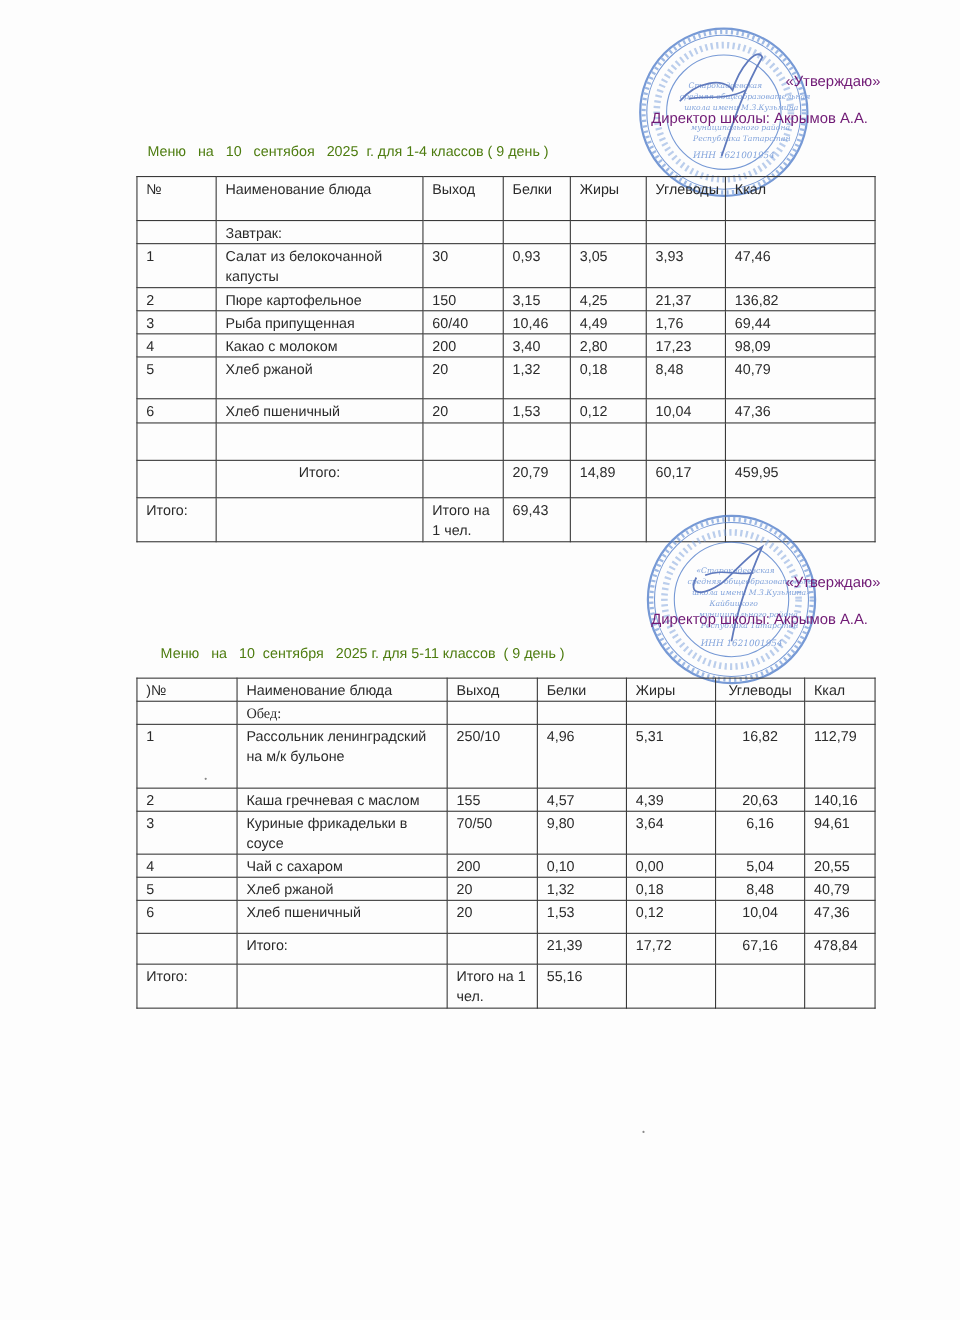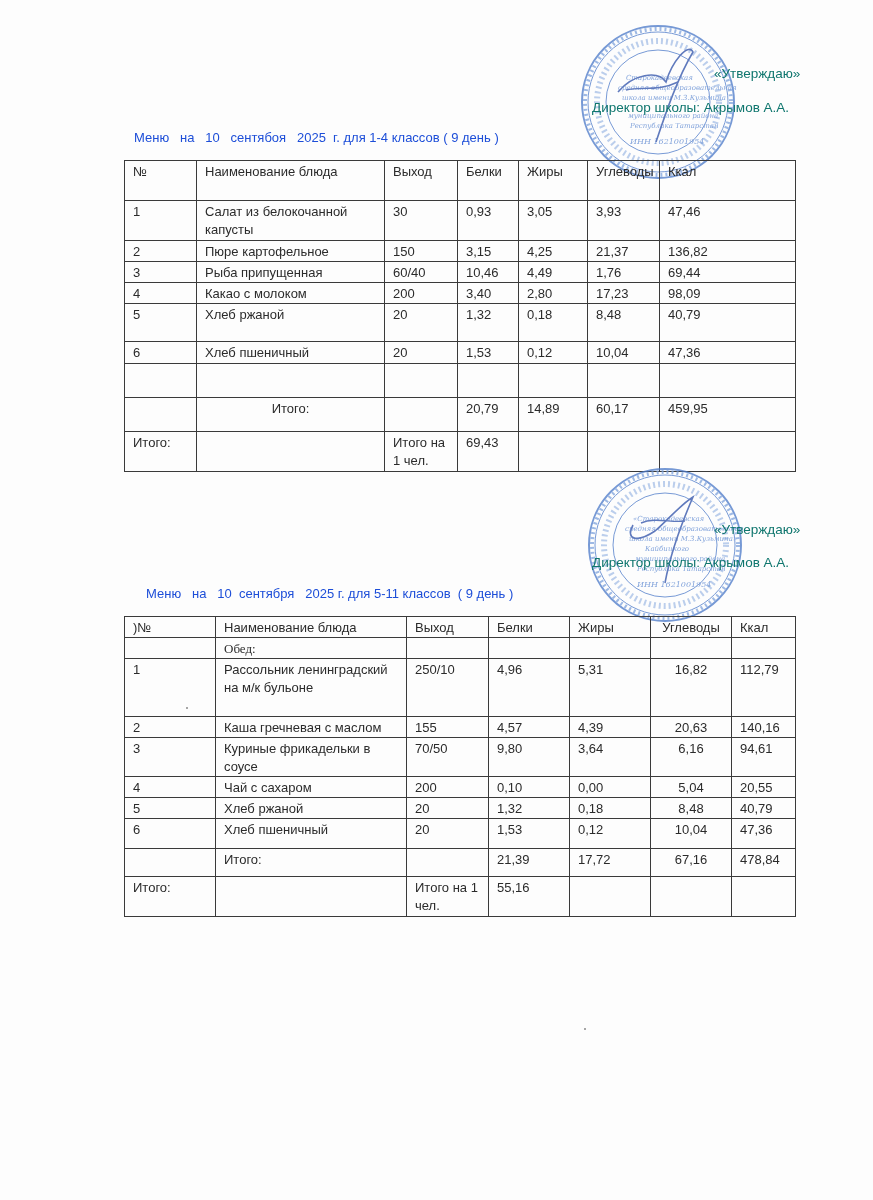--- a/index.html
+++ b/index.html
@@ -1,22 +1,22 @@
 <!DOCTYPE html>
 <html><head>
 <meta charset="utf-8">
 <style>
   html, body { margin: 0; padding: 0; }
   body {
     width: 873px; height: 1200px; background: #fdfdfd; position: relative;
     font-family: "Liberation Sans", "DejaVu Sans", sans-serif; color: #2a2a2a;
     overflow: hidden;
   }
-  .approve { position: absolute; font-size: 13.5px; color: #0f766e; white-space: nowrap; }
-  .title { position: absolute; font-size: 13px; color: #1d4ed8; white-space: pre; }
+  .approve { position: absolute; font-size: 13.5px; color: #701a75; white-space: nowrap; }
+  .title { position: absolute; font-size: 13px; color: #4d7c0f; white-space: pre; }
   table.menu {
     position: absolute; border-collapse: collapse; table-layout: fixed;
     font-size: 13px; color: #2b2b2b;
   }
   table.menu td {
     border: 1px solid #3a3a3a; padding: 2px 8px 0 8px; vertical-align: top;
     line-height: 18px; overflow: hidden;
   }
   table.menu td.center { text-align: center; }
   .stamp { position: absolute; pointer-events: none; opacity: 0.75; }
@@ -61,20 +61,29 @@
   <tbody>
       <tr style="height:40px;">
     <td>№</td>
     <td>Наименование блюда</td>
     <td>Выход</td>
     <td>Белки</td>
     <td>Жиры</td>
     <td>Углеводы</td>
     <td>Ккал</td>
   </tr>
+  <tr style="height:20px;">
+    <td></td>
+    <td>Завтрак:</td>
+    <td></td>
+        <td></td>
+        <td></td>
+        <td></td>
+        <td></td>
+  </tr>
   <tr style="height:40px;">
     <td>1</td>
     <td>Салат из  белокочанной капусты</td>
     <td>30</td>
     <td>0,93</td>
     <td>3,05</td>
     <td>3,93</td>
     <td>47,46</td>
   </tr>
   <tr style="height:20px;">

